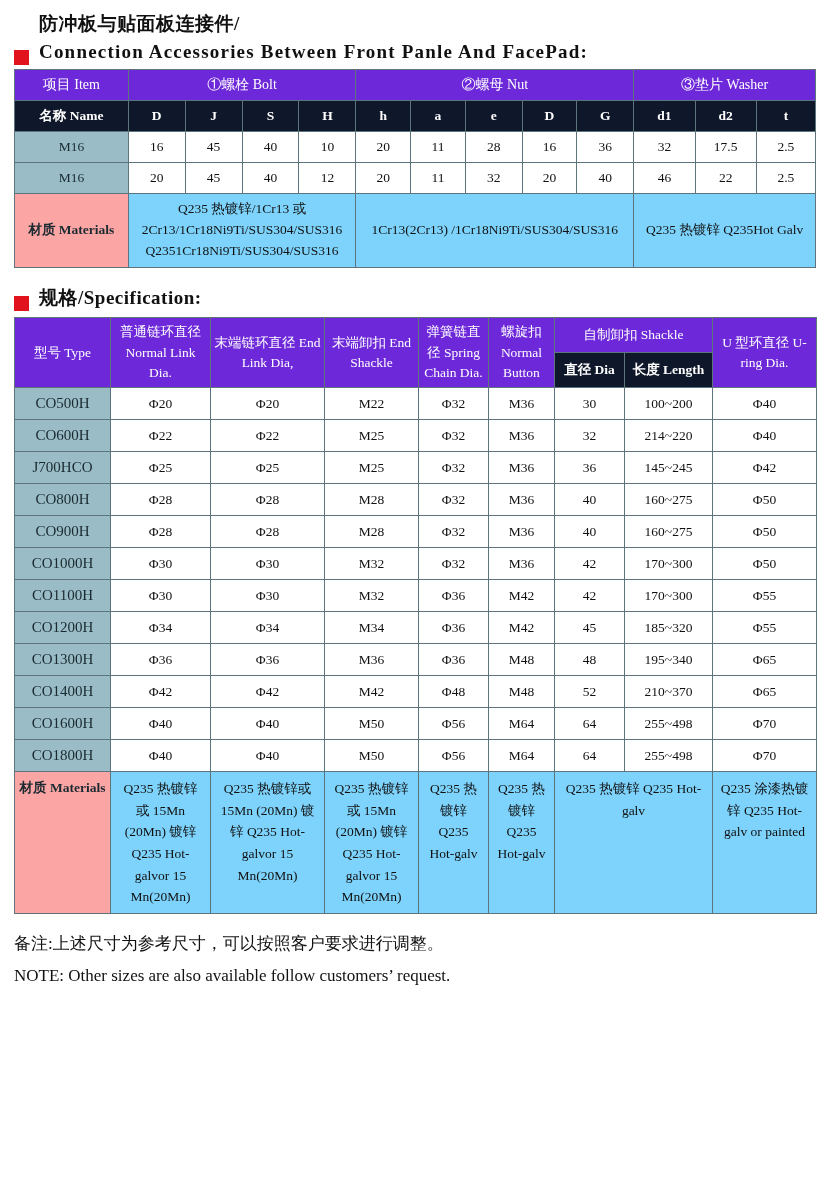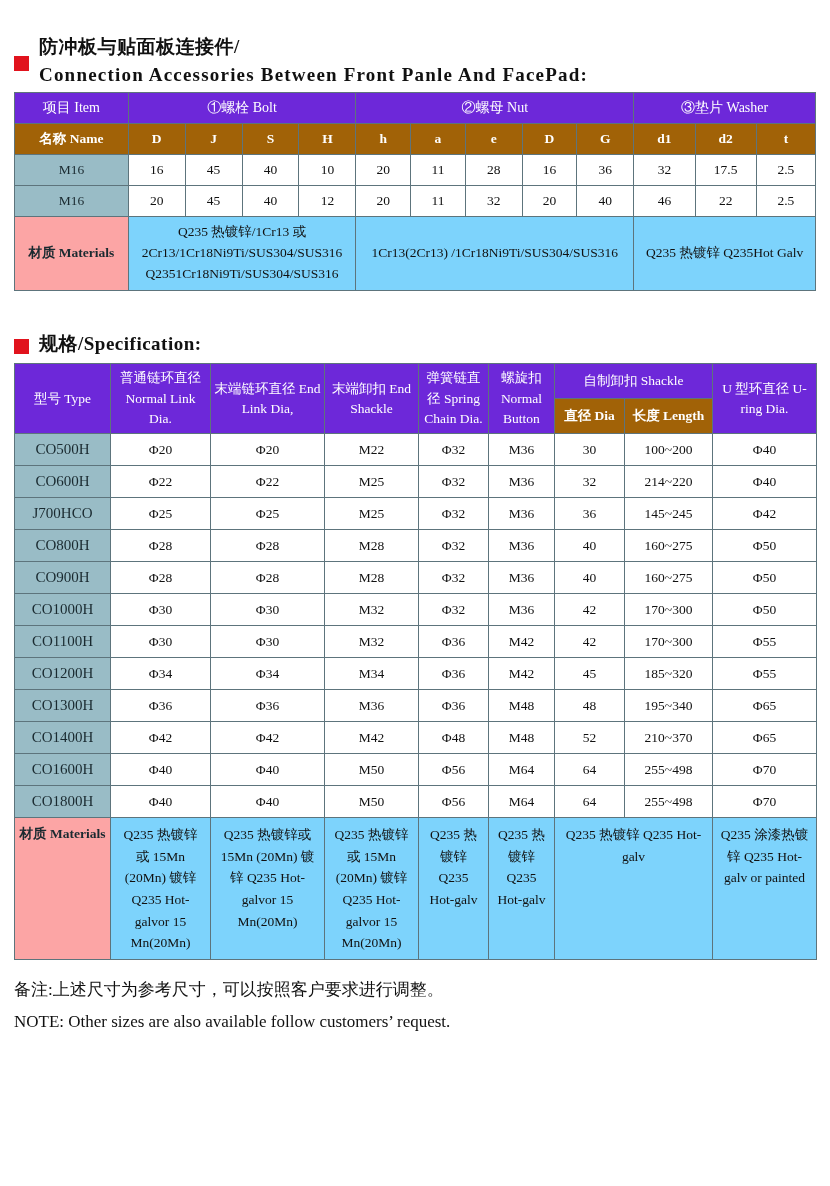--- a/index.html
+++ b/index.html
@@ -12,23 +12,22 @@
   .page{
     width:830px;
     min-height:1186px;
     padding:0;
     box-sizing:border-box;
     position:relative;
   }
   
   .section-head{
     display:flex;
-    align-items:center;
+    align-items:flex-end;
     padding:10px 14px 4px 14px;
-    margin-top:23px;
   }
   .red-square{
     width:15px;height:15px;
     background:#e1131d;
     margin-top:6px;
     margin-right:10px;
     flex:0 0 auto;
   }
   .head-text{
     font-size:19px;
@@ -55,21 +54,21 @@
     vertical-align:middle;
     font-size:13.5px;
     padding:3px 2px;
   }
   .hdr{
     background:#6d28d9;
     color:#ffffff;
     font-weight:normal;
   }
   .hdr-sub{
-    background:#a16207;
+    background:#0f172a;
     color:#ffffff;
     font-weight:bold;
   }
   .rowhdr{
     background:#99bcc6;
     color:#1a2a30;
     font-weight:normal;
   }
   .matcell{
     background:#7dd3fc;

